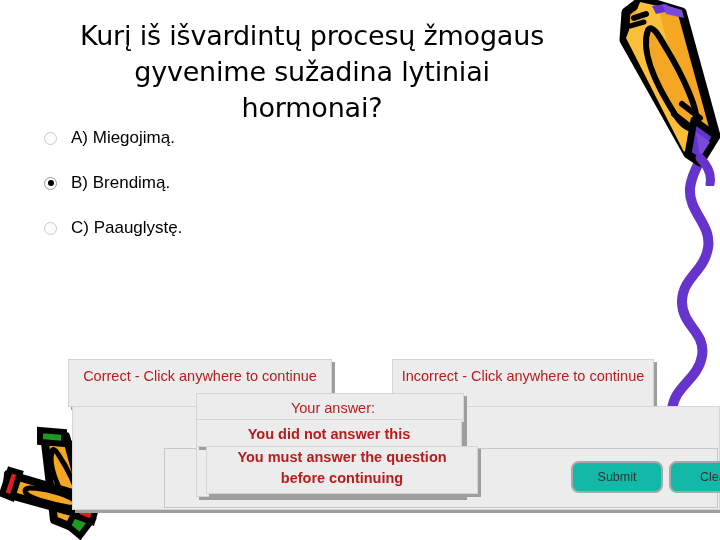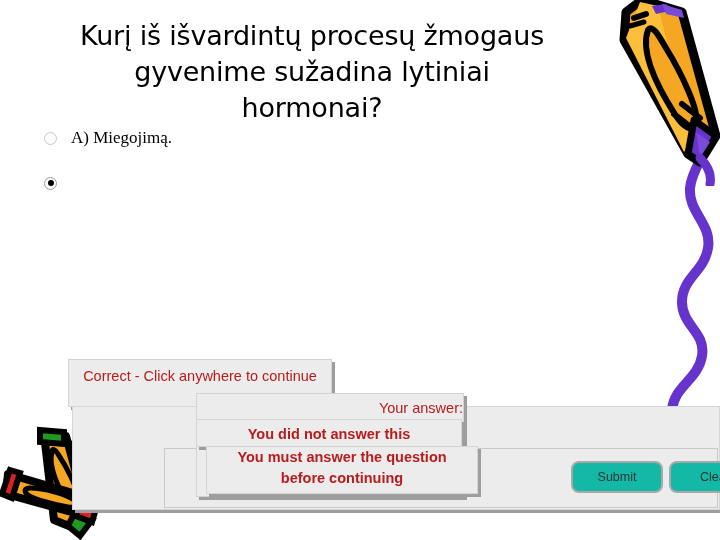--- a/index.html
+++ b/index.html
@@ -73,21 +73,21 @@
     left: 50%;
     top: 50%;
     width: 6px;
     height: 6px;
     margin-left: -3px;
     margin-top: -3px;
     border-radius: 50%;
     background: #000000;
   }
   .choice-label {
-    font-family: Liberation Serif, serif;
+    font-family: Liberation Sans, sans-serif;
     font-size: 17px;
     color: #000000;
     white-space: nowrap;
   }
 
   
   .qbox {
     position: absolute;
     background: #ececed;
     border: 1px solid #d4d4d4;
@@ -180,21 +180,21 @@
     top: 393px;
     width: 268px;
     height: 104px;
     z-index: 12;
     font-size: 14.5px;
     line-height: 20px;
     padding: 4px 0 0 6px;
     justify-content: flex-start;
     text-align: left;
   }
-  #box-your-answer .txt { text-align: right; }
+  #box-your-answer .txt { text-align: center; }
 
   
   #box-no-answer {
     left: 196px;
     top: 419px;
     width: 266px;
     height: 28px;
     z-index: 13;
     font-size: 14.5px;
     line-height: 20px;
@@ -254,22 +254,27 @@
 
   <div id="choices">
 
     <div class="choice">
       <span class="radio"></span>
       <span class="choice-label">A) Miegojimą.</span>
     </div>
 
     <div class="choice">
       <span class="radio checked"></span>
+      <span class="choice-label">B) Brendimą.</span>
     </div>
 
+    <div class="choice">
+      <span class="radio"></span>
+      <span class="choice-label">C) Paauglystę.</span>
+    </div>
 
   </div>
 
   <svg id="art-crayon-tr" viewBox="0 0 124 190">
     <g>
       <polygon points="46,4 86,16 120,140 104,166 92,158 28,44 30,16" fill="#F5A623"></polygon>
       <path d="M46,4 L86,16 L120,140 L104,166 L92,158 L28,44 L30,16 Z" fill="none" stroke="#000000" stroke-width="9" stroke-linejoin="round"></path>
       <polygon points="44,6 62,10 96,146 88,156 30,42" fill="#FBBF3B"></polygon>
       <path d="M52,34 C44,56 62,92 80,120 C88,132 96,136 100,128 C104,116 86,78 70,52 C62,38 56,28 52,34 Z" fill="#F5A623" stroke="#000000" stroke-width="6"></path>
       <path d="M38,22 L50,18" stroke="#000000" stroke-width="6" stroke-linecap="round"></path>
@@ -286,20 +291,23 @@
 
   <svg id="art-squiggle" viewBox="0 0 124 320">
     <path d="M112,2 C120,26 96,44 94,68 C92,92 116,104 112,128 C108,152 86,158 86,182
              C86,206 110,212 106,236 C102,260 78,266 76,290 C75,304 78,312 80,320" fill="none" stroke="#6633CC" stroke-width="10" stroke-linecap="round"></path>
   </svg>
 
   <div class="qbox" id="box-correct">
     <span class="txt">Correct - Click anywhere to continue</span>
   </div>
 
+  <div class="qbox" id="box-incorrect">
+    <span class="txt">Incorrect - Click anywhere to continue</span>
+  </div>
 
   <svg id="art-crayons-bl" viewBox="0 0 176 120">
     <g>
 
       <polygon points="58,24 138,28 146,40 136,52 56,46" fill="#F5A623"></polygon>
       <path d="M58,24 L138,28 L146,40 L136,52 L56,46 Z" fill="none" stroke="#000000" stroke-width="8" stroke-linejoin="round"></path>
       <path d="M78,34 C92,31 116,32 126,36 C132,38 132,42 124,44 C110,47 88,46 78,42 C72,40 72,36 78,34 Z" fill="#F5A623" stroke="#000000" stroke-width="5"></path>
       <path d="M52,22 L60,24 L60,48 L52,46 Z" fill="#000000"></path>
       <polygon points="50,20 60,22 58,50 48,48" fill="#1E9B1E" stroke="#000000" stroke-width="6"></polygon>
 

